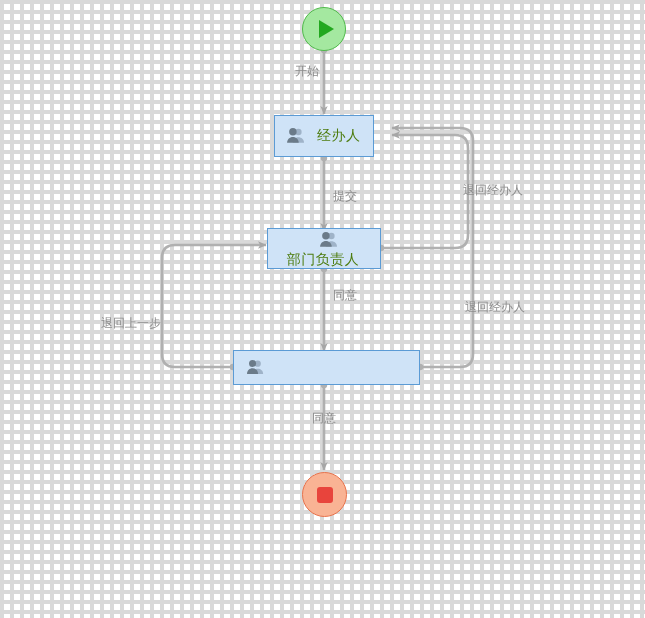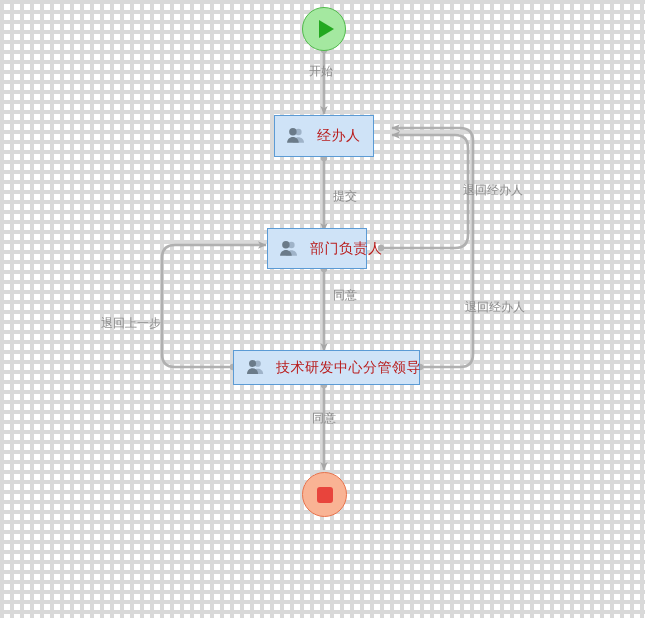--- a/index.html
+++ b/index.html
@@ -34,21 +34,21 @@
     width: 645px;
     height: 618px;
   }
   .node {
     position: absolute;
     box-sizing: border-box;
     display: flex;
     align-items: center;
     background: #cfe3f7;
     border: 1px solid #5b9bd5;
-    color: #b91c1c;
+    color: #4d7c0f;
     font-size: 14px;
     white-space: nowrap;
   }
   .node .node-icon {
     display: inline-flex;
     align-items: center;
     justify-content: center;
     width: 22px;
     height: 22px;
     margin-left: 10px;
@@ -146,49 +146,48 @@
       <svg viewBox="0 0 22 22" width="20" height="20" xmlns="http://www.w3.org/2000/svg">
         <circle cx="13.6" cy="6.6" r="3.6" fill="#9fb3c8"></circle>
         <path d="M7.4 18.4c0-3.6 2.8-5.9 6.2-5.9s6.2 2.3 6.2 5.9z" fill="#9fb3c8"></path>
         <circle cx="7.6" cy="6.3" r="4.1" fill="#6b7b89"></circle>
         <path d="M1.2 18.4c0-3.9 2.9-6.4 6.4-6.4s6.4 2.5 6.4 6.4z" fill="#6b7b89"></path>
       </svg>
     </span>
     <span class="node-label">经办人</span>
   </div>
 
-  <div class="node" style="left:267px; top:228px; width:100px; height:41px;">
+  <div class="node" style="left:267px; top:228px; width:114px; height:41px;flex-direction:column;">
     <span class="node-icon">
       <svg viewBox="0 0 22 22" width="20" height="20" xmlns="http://www.w3.org/2000/svg">
         <circle cx="13.6" cy="6.6" r="3.6" fill="#9fb3c8"></circle>
         <path d="M7.4 18.4c0-3.6 2.8-5.9 6.2-5.9s6.2 2.3 6.2 5.9z" fill="#9fb3c8"></path>
         <circle cx="7.6" cy="6.3" r="4.1" fill="#6b7b89"></circle>
         <path d="M1.2 18.4c0-3.9 2.9-6.4 6.4-6.4s6.4 2.5 6.4 6.4z" fill="#6b7b89"></path>
       </svg>
     </span>
     <span class="node-label">部门负责人</span>
   </div>
 
   <div class="node" style="left:233px; top:350px; width:187px; height:35px;">
     <span class="node-icon">
       <svg viewBox="0 0 22 22" width="19" height="19" xmlns="http://www.w3.org/2000/svg">
         <circle cx="13.6" cy="6.6" r="3.6" fill="#9fb3c8"></circle>
         <path d="M7.4 18.4c0-3.6 2.8-5.9 6.2-5.9s6.2 2.3 6.2 5.9z" fill="#9fb3c8"></path>
         <circle cx="7.6" cy="6.3" r="4.1" fill="#6b7b89"></circle>
         <path d="M1.2 18.4c0-3.9 2.9-6.4 6.4-6.4s6.4 2.5 6.4 6.4z" fill="#6b7b89"></path>
       </svg>
     </span>
-    <span class="node-label">技术研发中心分管领导</span>
   </div>
 
   <div class="terminal end" style="left:302px; top:472px; width:45px; height:45px;">
     <span class="stop-glyph"></span>
   </div>
 
-  <div class="edge-label" style="left:309px; top:64px;">开始</div>
+  <div class="edge-label" style="left:295px; top:64px;">开始</div>
 
   <div class="edge-label" style="left:333px; top:189px;">提交</div>
 
   <div class="edge-label" style="left:333px; top:288px;">同意</div>
 
   <div class="edge-label" style="left:312px; top:411px;">同意</div>
 
   <div class="edge-label" style="left:463px; top:183px;">退回经办人</div>
 
   <div class="edge-label" style="left:465px; top:300px;">退回经办人</div>

